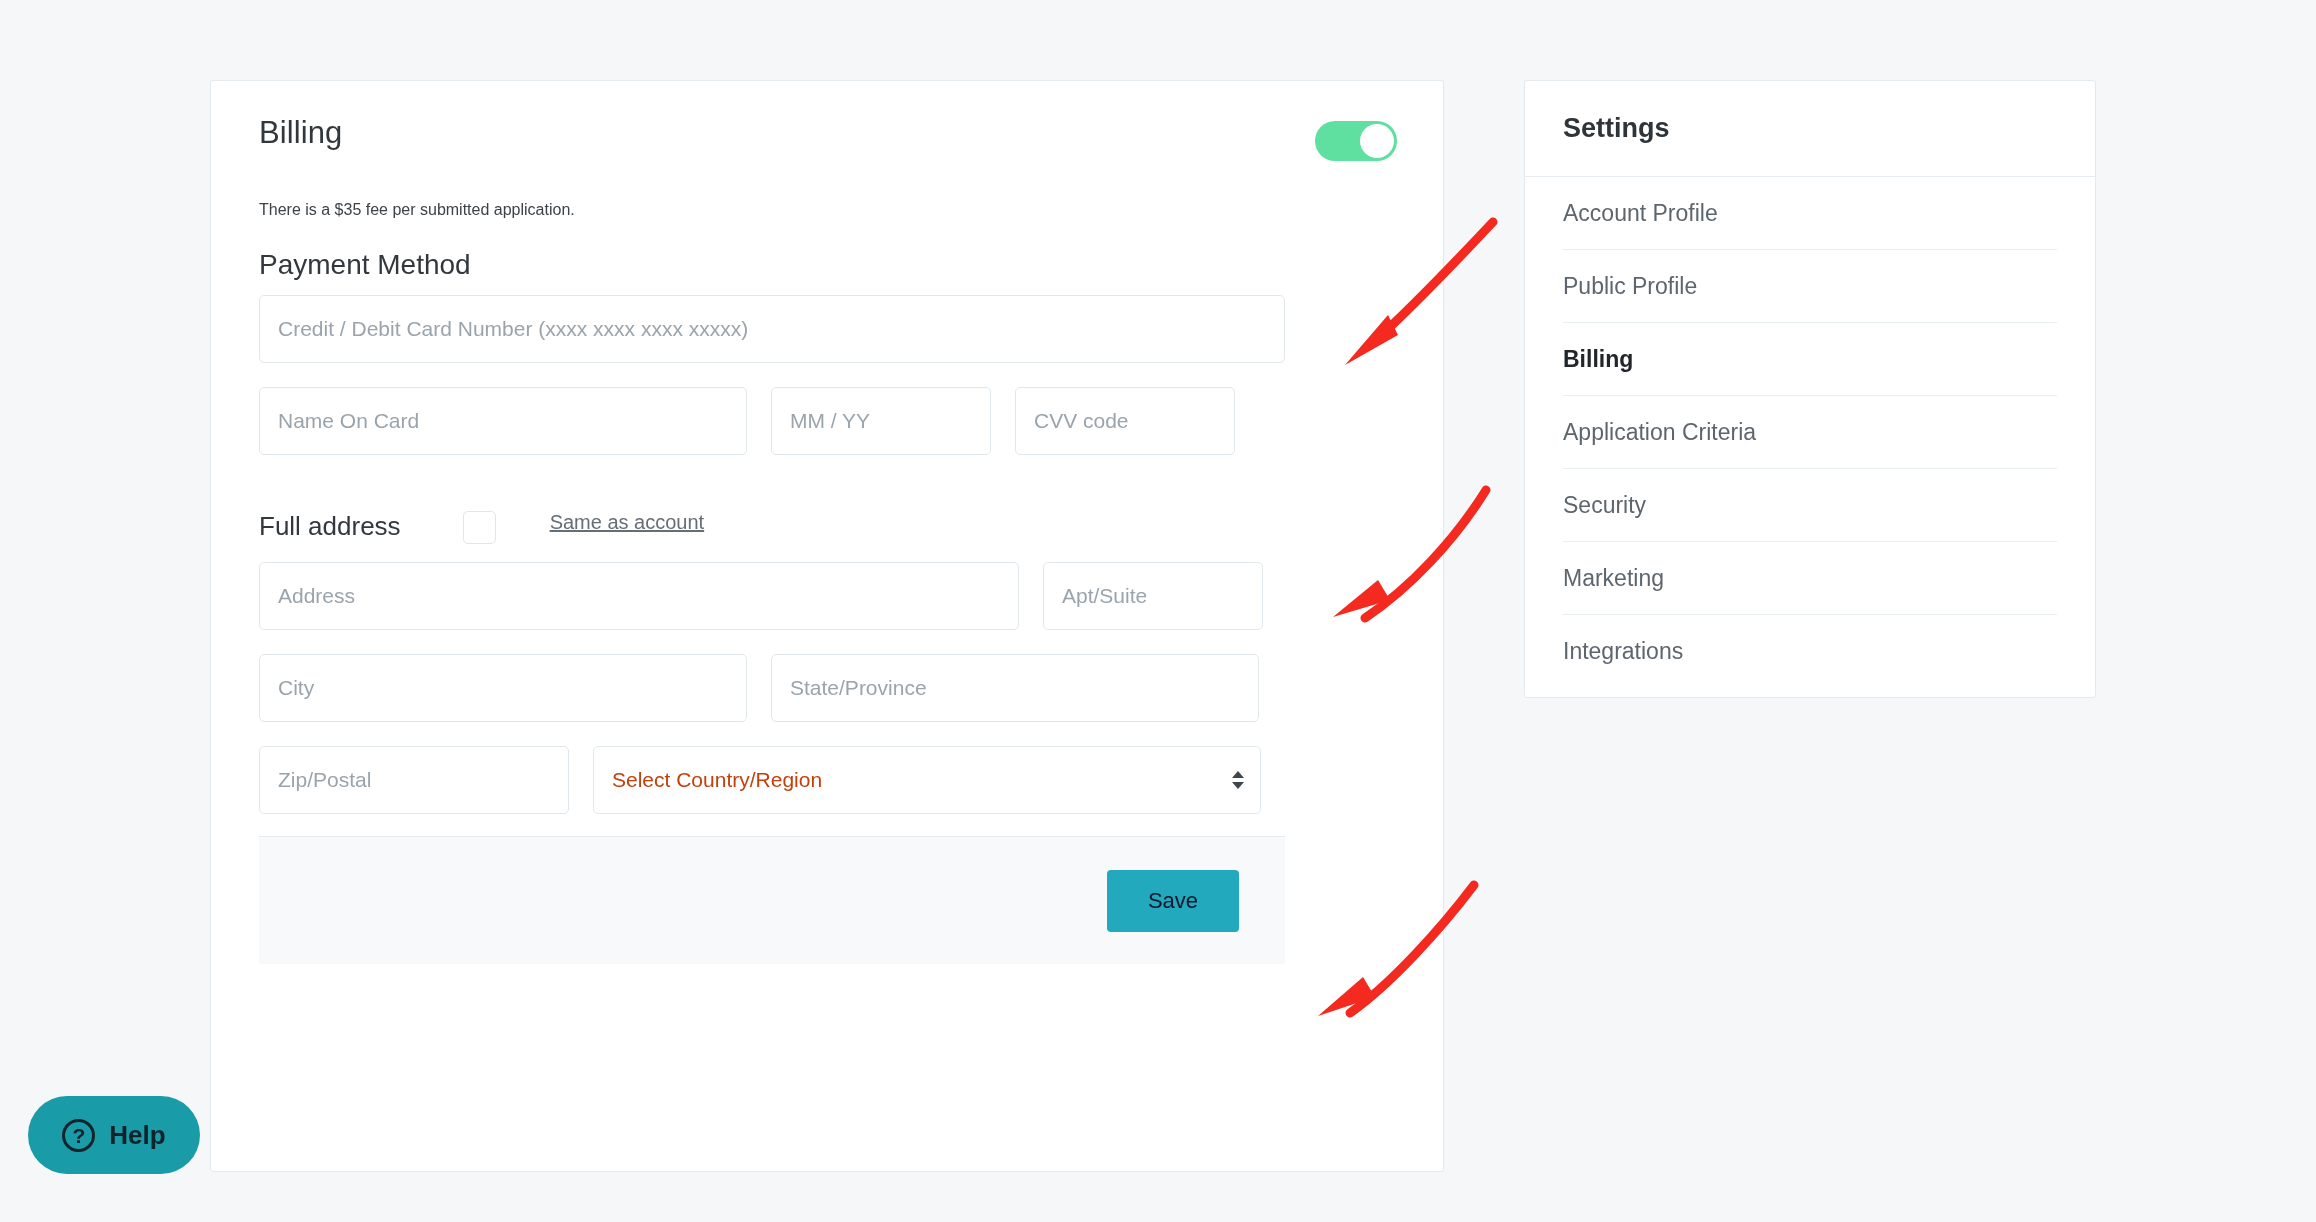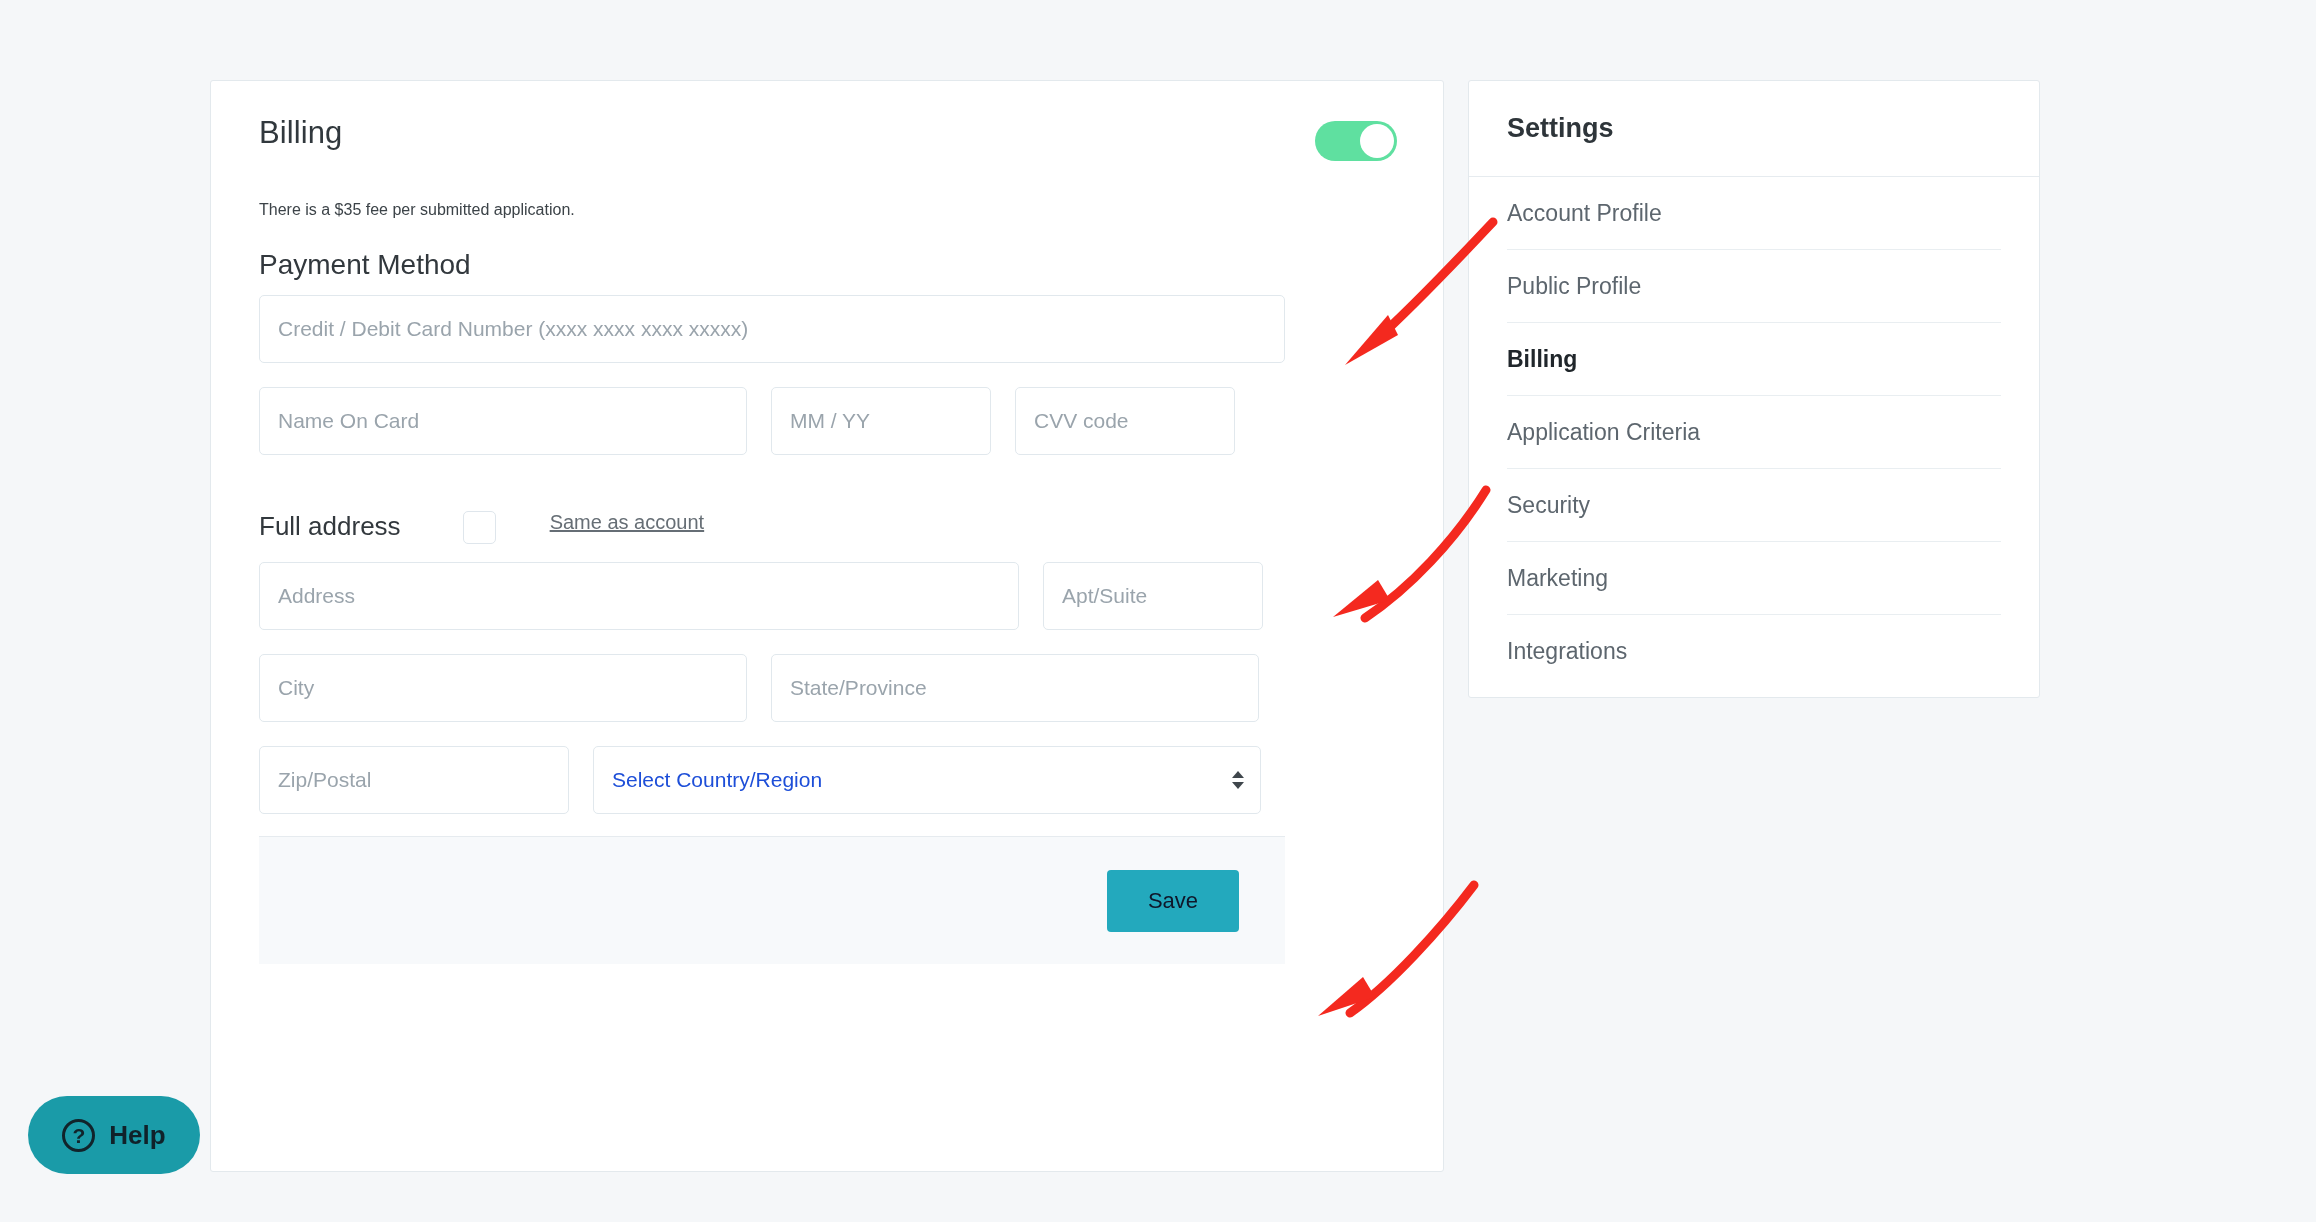--- a/index.html
+++ b/index.html
@@ -71,21 +71,21 @@
     height: 68px;
     border: 1px solid #e1e8ed;
     border-radius: 5px;
     background: #fff;
     display: flex;
     align-items: center;
     padding: 0 18px;
     font-size: 21px;
     color: #9aa4ac;
   }
-  .field.value-dark { color: #1d4ed8; }
+  .field.value-dark { color: #c2410c; }
   .row { display: flex; gap: 24px; }
   .mt24 { margin-top: 24px; }
 
   .w-full   { width: 1026px; }
   .w-name   { width: 488px; }
   .w-mmyy   { width: 220px; }
   .w-cvv    { width: 220px; }
   .w-address{ width: 760px; }
   .w-apt    { width: 220px; }
   .w-city   { width: 488px; }
@@ -147,21 +147,21 @@
     width: 132px;
     height: 62px;
     font-size: 22px;
     font-family: "Liberation Sans", sans-serif;
     cursor: pointer;
   }
 
   
   .settings-card {
     position: absolute;
-    left: 1468px; top: 80px;
+    left: 1524px; top: 80px;
     width: 572px;
     background: #ffffff;
     border: 1px solid #e3e9ed;
     border-radius: 3px;
     padding-bottom: 10px;
   }
   .settings-head {
     height: 96px;
     display: flex; align-items: center;
     padding: 0 38px;

